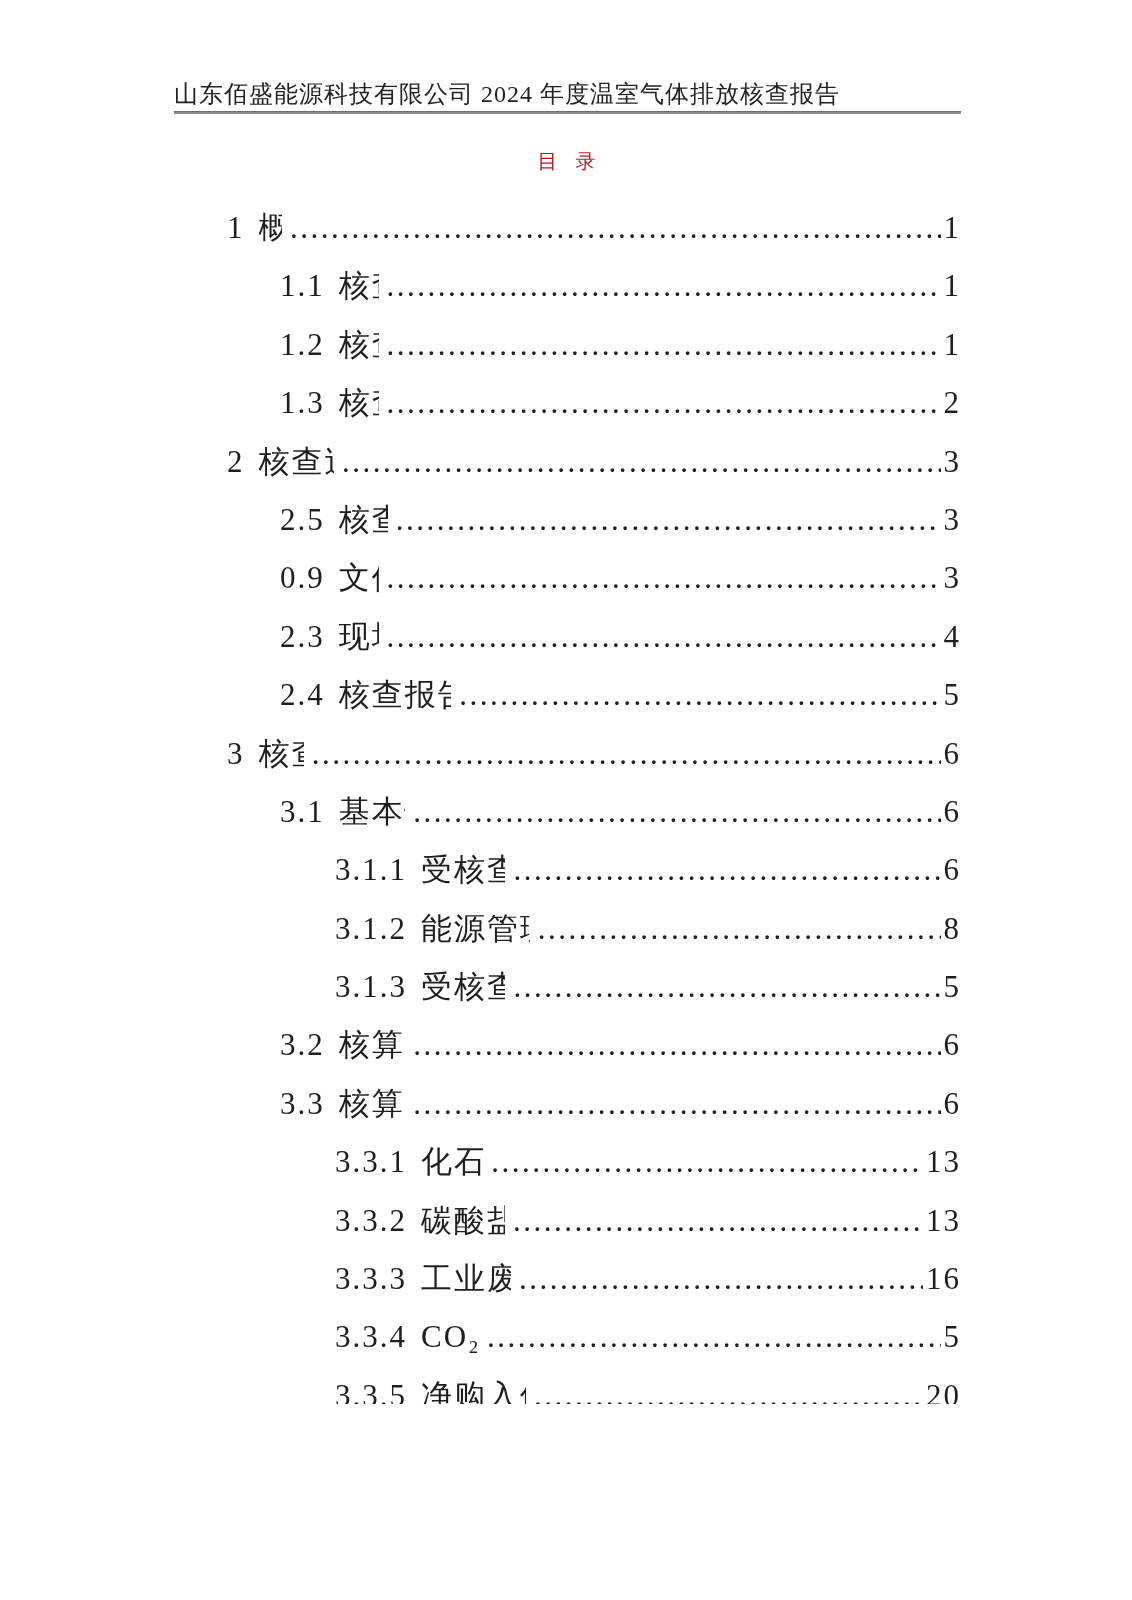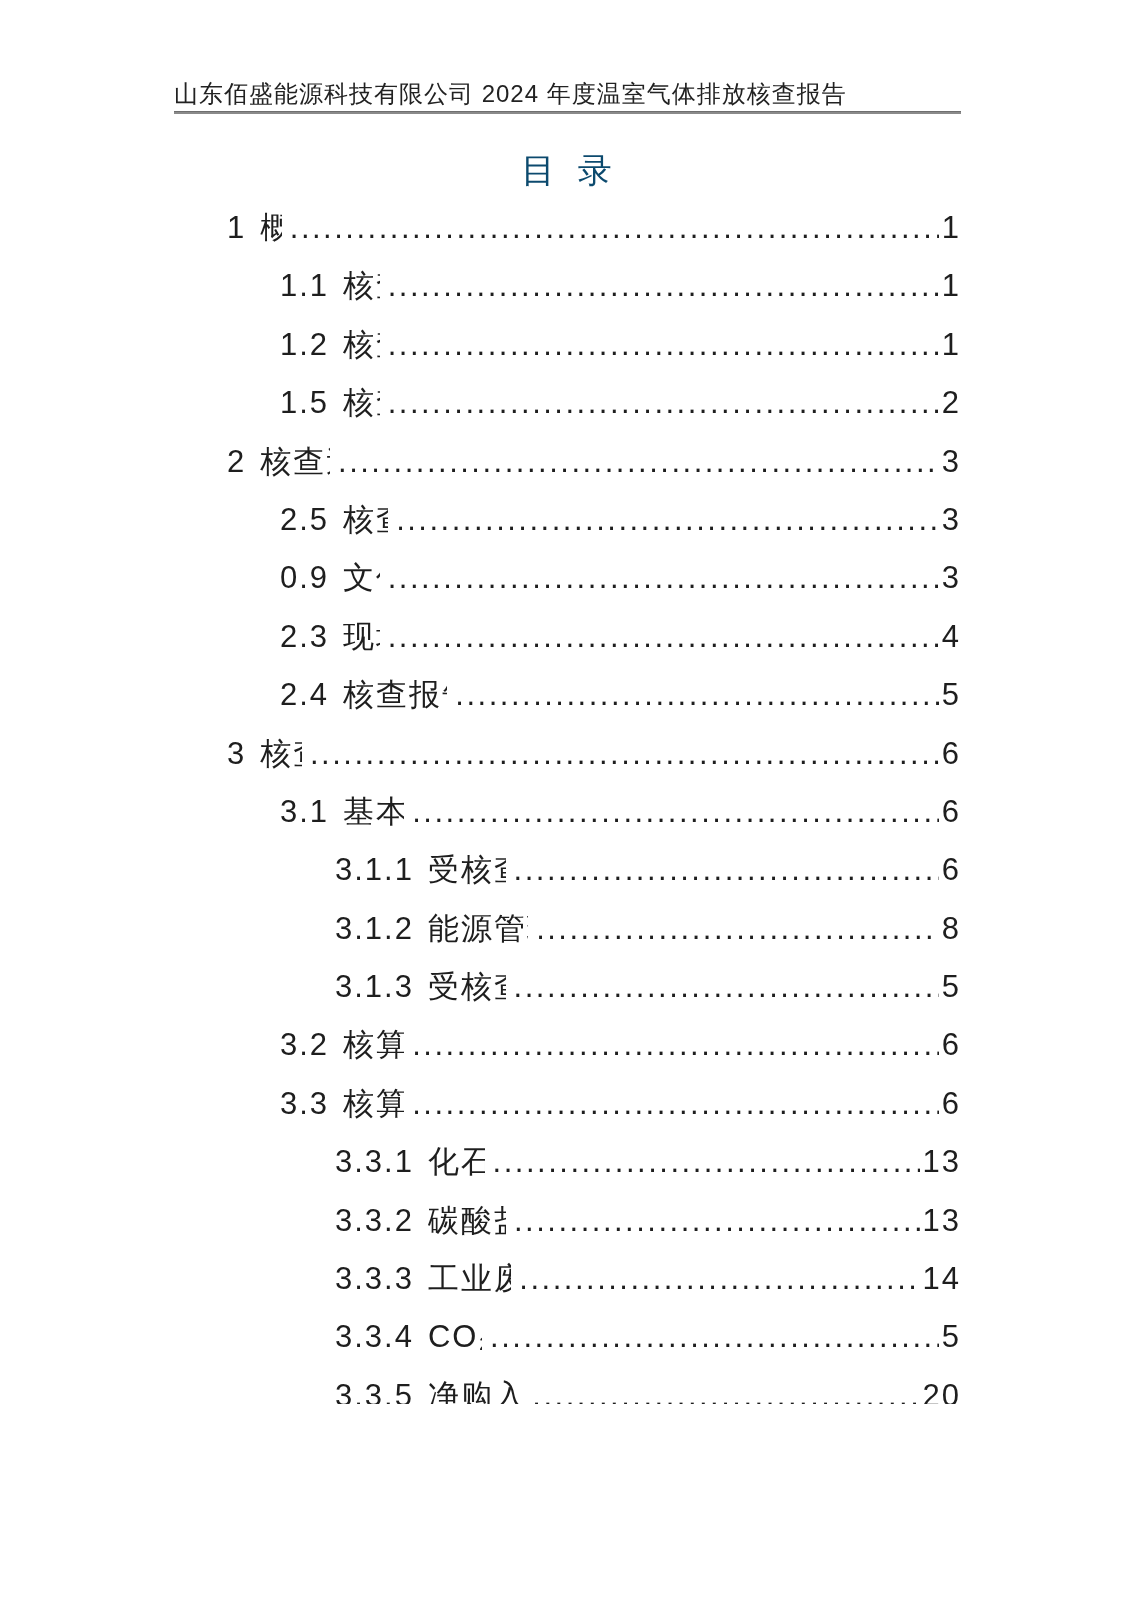--- a/index.html
+++ b/index.html
@@ -6,21 +6,21 @@
     margin: 0;
     padding: 0;
     background: #ffffff;
   }
   .page {
     position: relative;
     width: 1132px;
     height: 1404px;
     background: #ffffff;
     overflow: hidden;
-    font-family: Liberation Sans, sans-serif;
+    font-family: Liberation Serif, serif;
     color: #1e1e1e;
   }
   
   .doc-header {
     position: absolute;
     left: 174px;
     top: 80px;
     width: 787px;
   }
   .doc-header-text {
@@ -38,26 +38,26 @@
     border-top: 1px solid #6f6f6f;
     box-sizing: border-box;
   }
   
   .toc-title {
     position: absolute;
     left: 174px;
     top: 148px;
     width: 787px;
     text-align: center;
-    font-size: 34px;
+    font-size: 20px;
     font-weight: normal;
     letter-spacing: 2px;
     word-spacing: 9px;
     margin: 0;
-    color: #0c4a6e;
+    color: #b91c1c;
   }
   
   .toc {
     position: absolute;
     left: 174px;
     top: 199px;
     width: 787px;
     font-size: 31px;
   }
   .toc-row {
@@ -139,21 +139,21 @@
   </div>
 
   <div class="toc-row level-2">
     <span class="toc-num">1.2</span>
     <span class="toc-text">核查范围</span>
     <span class="toc-leader"></span>
     <span class="toc-page">1</span>
   </div>
 
   <div class="toc-row level-2">
-    <span class="toc-num">1.5</span>
+    <span class="toc-num">1.3</span>
     <span class="toc-text">核查准则</span>
     <span class="toc-leader"></span>
     <span class="toc-page">2</span>
   </div>
 
   <div class="toc-row level-1">
     <span class="toc-num">2</span>
     <span class="toc-text">核查过程和方法</span>
     <span class="toc-leader"></span>
     <span class="toc-page">3</span>
@@ -247,21 +247,21 @@
     <span class="toc-num">3.3.2</span>
     <span class="toc-text">碳酸盐使用过程 CO₂ 排放</span>
     <span class="toc-leader"></span>
     <span class="toc-page">13</span>
   </div>
 
   <div class="toc-row level-3">
     <span class="toc-num">3.3.3</span>
     <span class="toc-text">工业废水厌氧处理 CH₄ 排放</span>
     <span class="toc-leader"></span>
-    <span class="toc-page">14</span>
+    <span class="toc-page">16</span>
   </div>
 
   <div class="toc-row level-3">
     <span class="toc-num">3.3.4</span>
     <span class="toc-text">CO₂ 回收利用量</span>
     <span class="toc-leader"></span>
     <span class="toc-page">5</span>
   </div>
 
   <div class="toc-row level-3">

